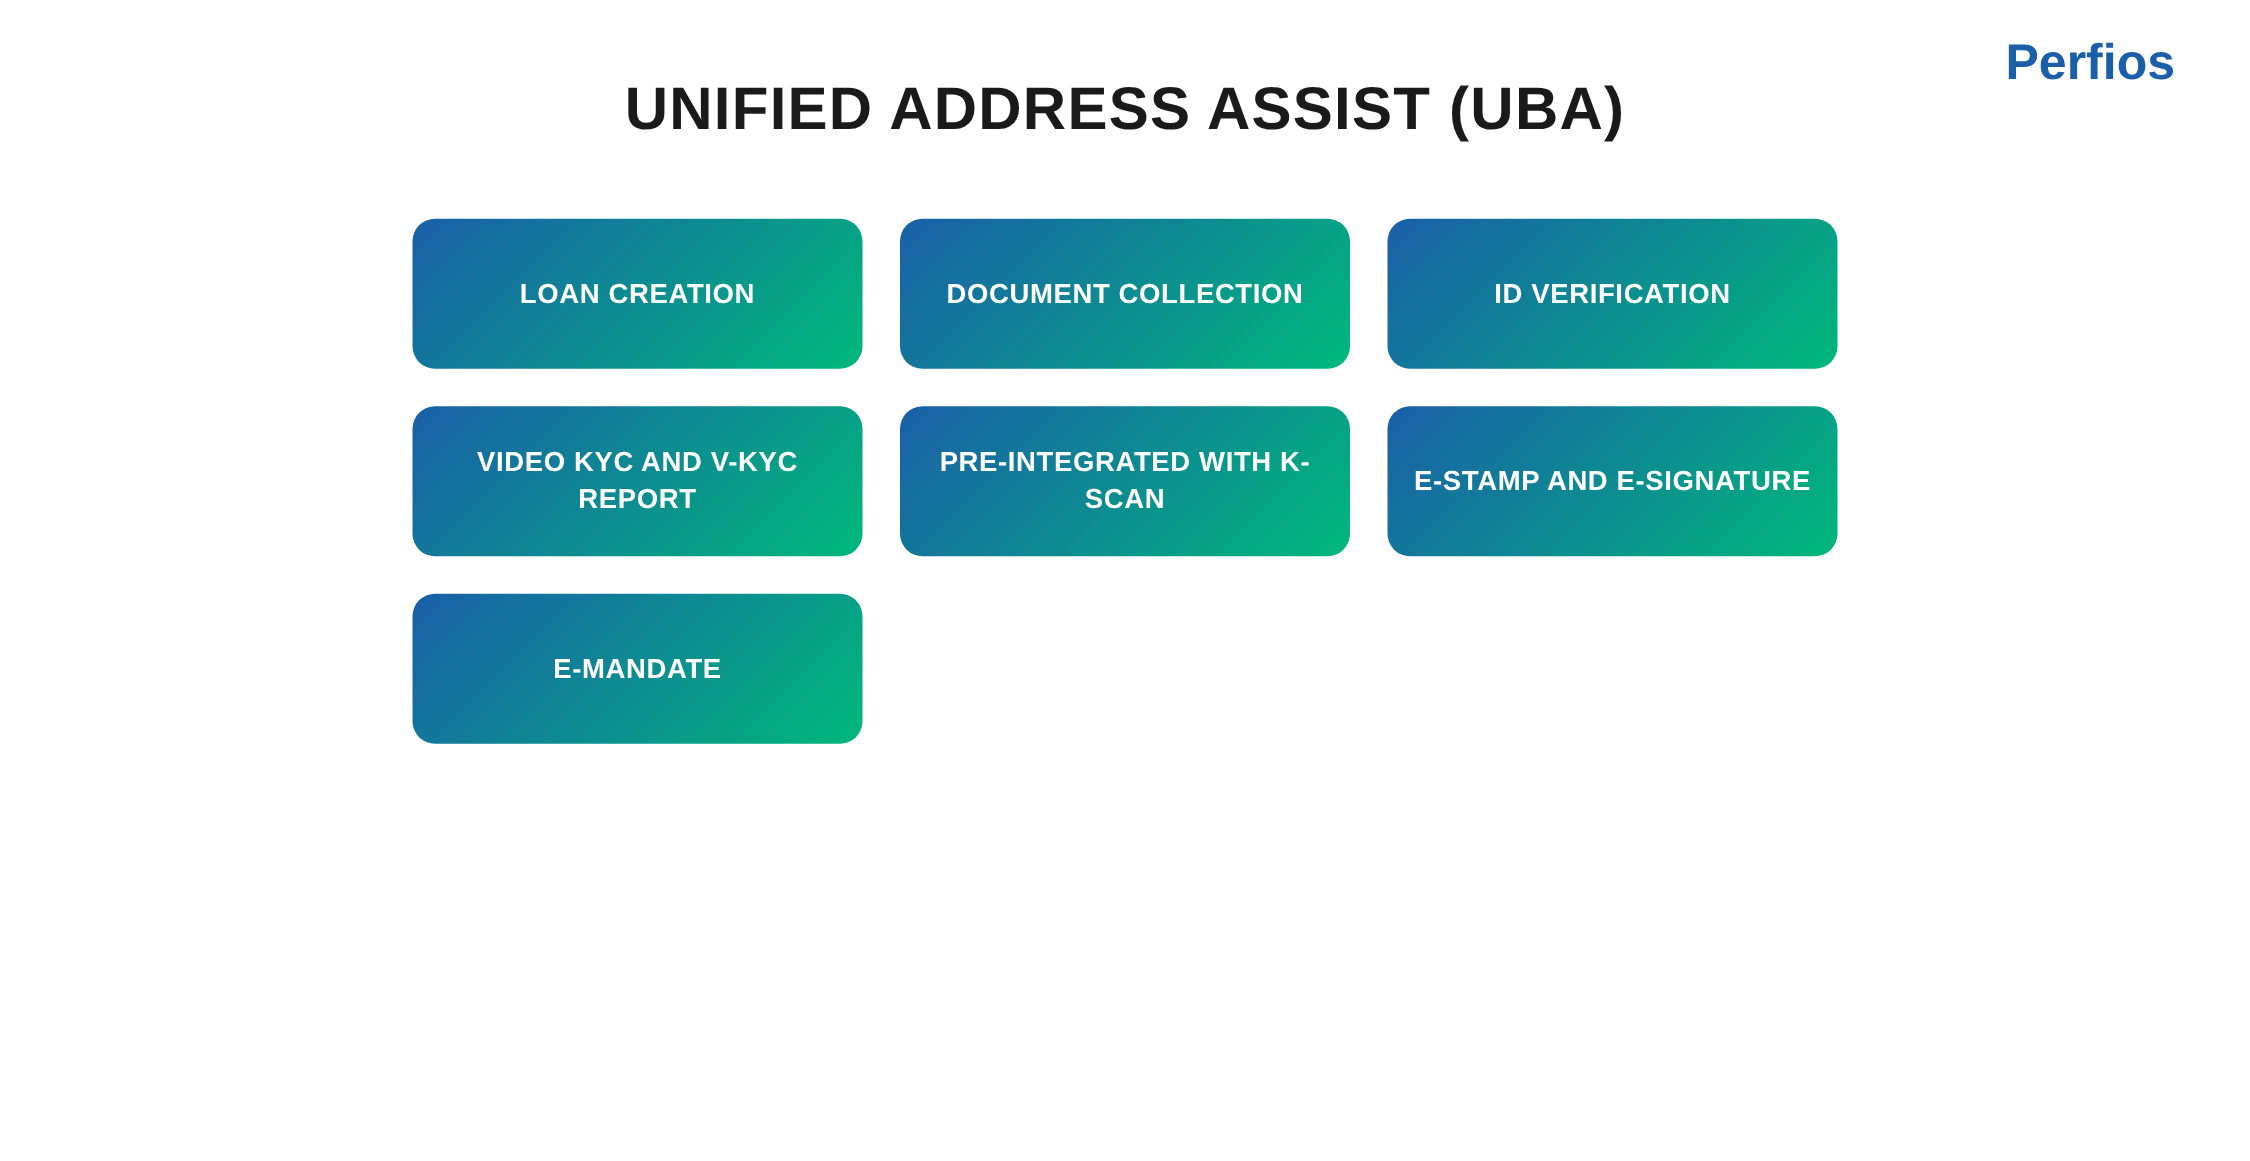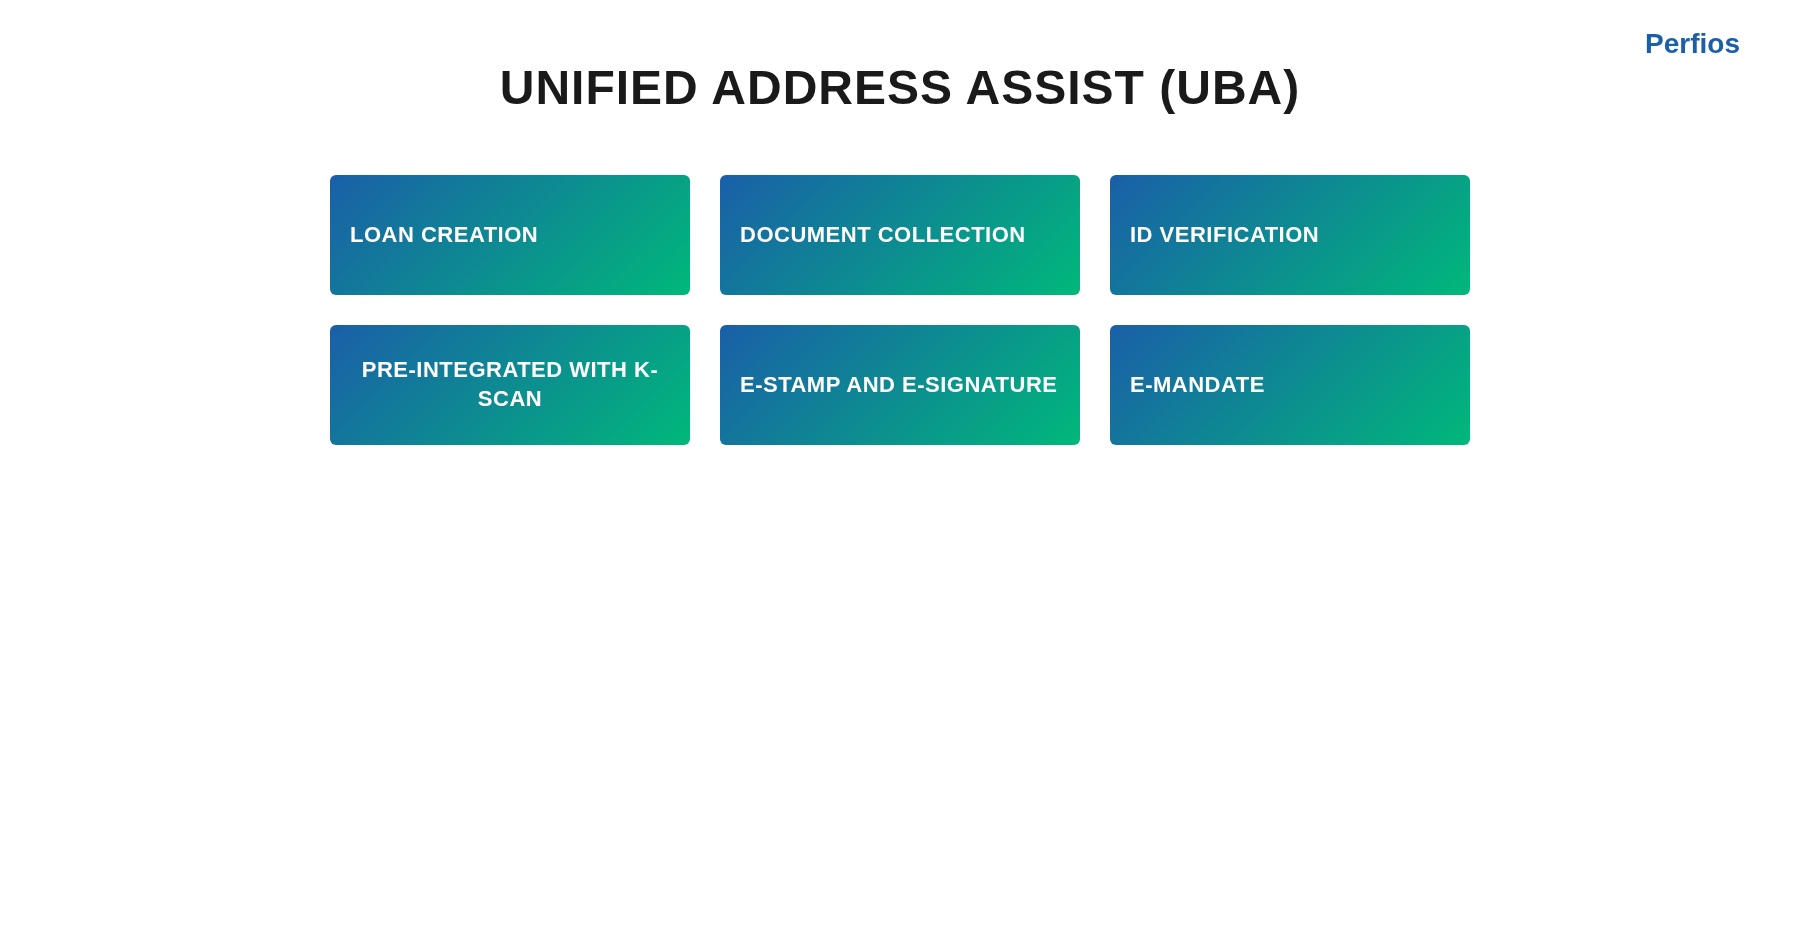--- a/index.html
+++ b/index.html
@@ -17,21 +17,21 @@
       flex-direction: column;
       align-items: center;
       position: relative;
       overflow: hidden;
     }
 
     .logo {
       position: absolute;
       top: 28px;
       right: 60px;
-      font-size: 28px;
+      font-size: 40px;
       font-weight: 700;
       color: #1a5fa8;
     }
 
     .main-title {
       margin-top: 60px;
       font-size: 48px;
       font-weight: 900;
       color: #1a1a1a;
       letter-spacing: 1px;
@@ -40,23 +40,24 @@
 
     .grid-container {
       display: grid;
       grid-template-columns: repeat(3, 360px);
       grid-template-rows: repeat(4, 120px);
       gap: 30px;
       margin-top: 60px;
     }
 
     .grid-item {
-      border-radius: 6px;
+      border-radius: 18px;
       display: flex;
       align-items: center;
+      justify-content: center;
       padding: 20px;
       background: linear-gradient(135deg, #1a5fa8 0%, #00b87a 100%);
       cursor: pointer;
     }
 
     .grid-item-text {
       font-size: 22px;
       font-weight: 800;
       color: #ffffff;
       text-align: center;
@@ -76,20 +77,23 @@
 <div class="grid-item">
       <span class="grid-item-text">LOAN CREATION</span>
     </div>
     <div class="grid-item">
       <span class="grid-item-text">DOCUMENT COLLECTION</span>
     </div>
     <div class="grid-item">
       <span class="grid-item-text">ID VERIFICATION</span>
     </div>
     <div class="grid-item">
+      <span class="grid-item-text">VIDEO KYC AND V-KYC REPORT</span>
+    </div>
+    <div class="grid-item">
       <span class="grid-item-text">PRE-INTEGRATED WITH K-SCAN</span>
     </div>
     <div class="grid-item">
       <span class="grid-item-text">E-STAMP AND E-SIGNATURE</span>
     </div>
     <div class="grid-item">
       <span class="grid-item-text">E-MANDATE</span>
     </div>
   </div>
 

